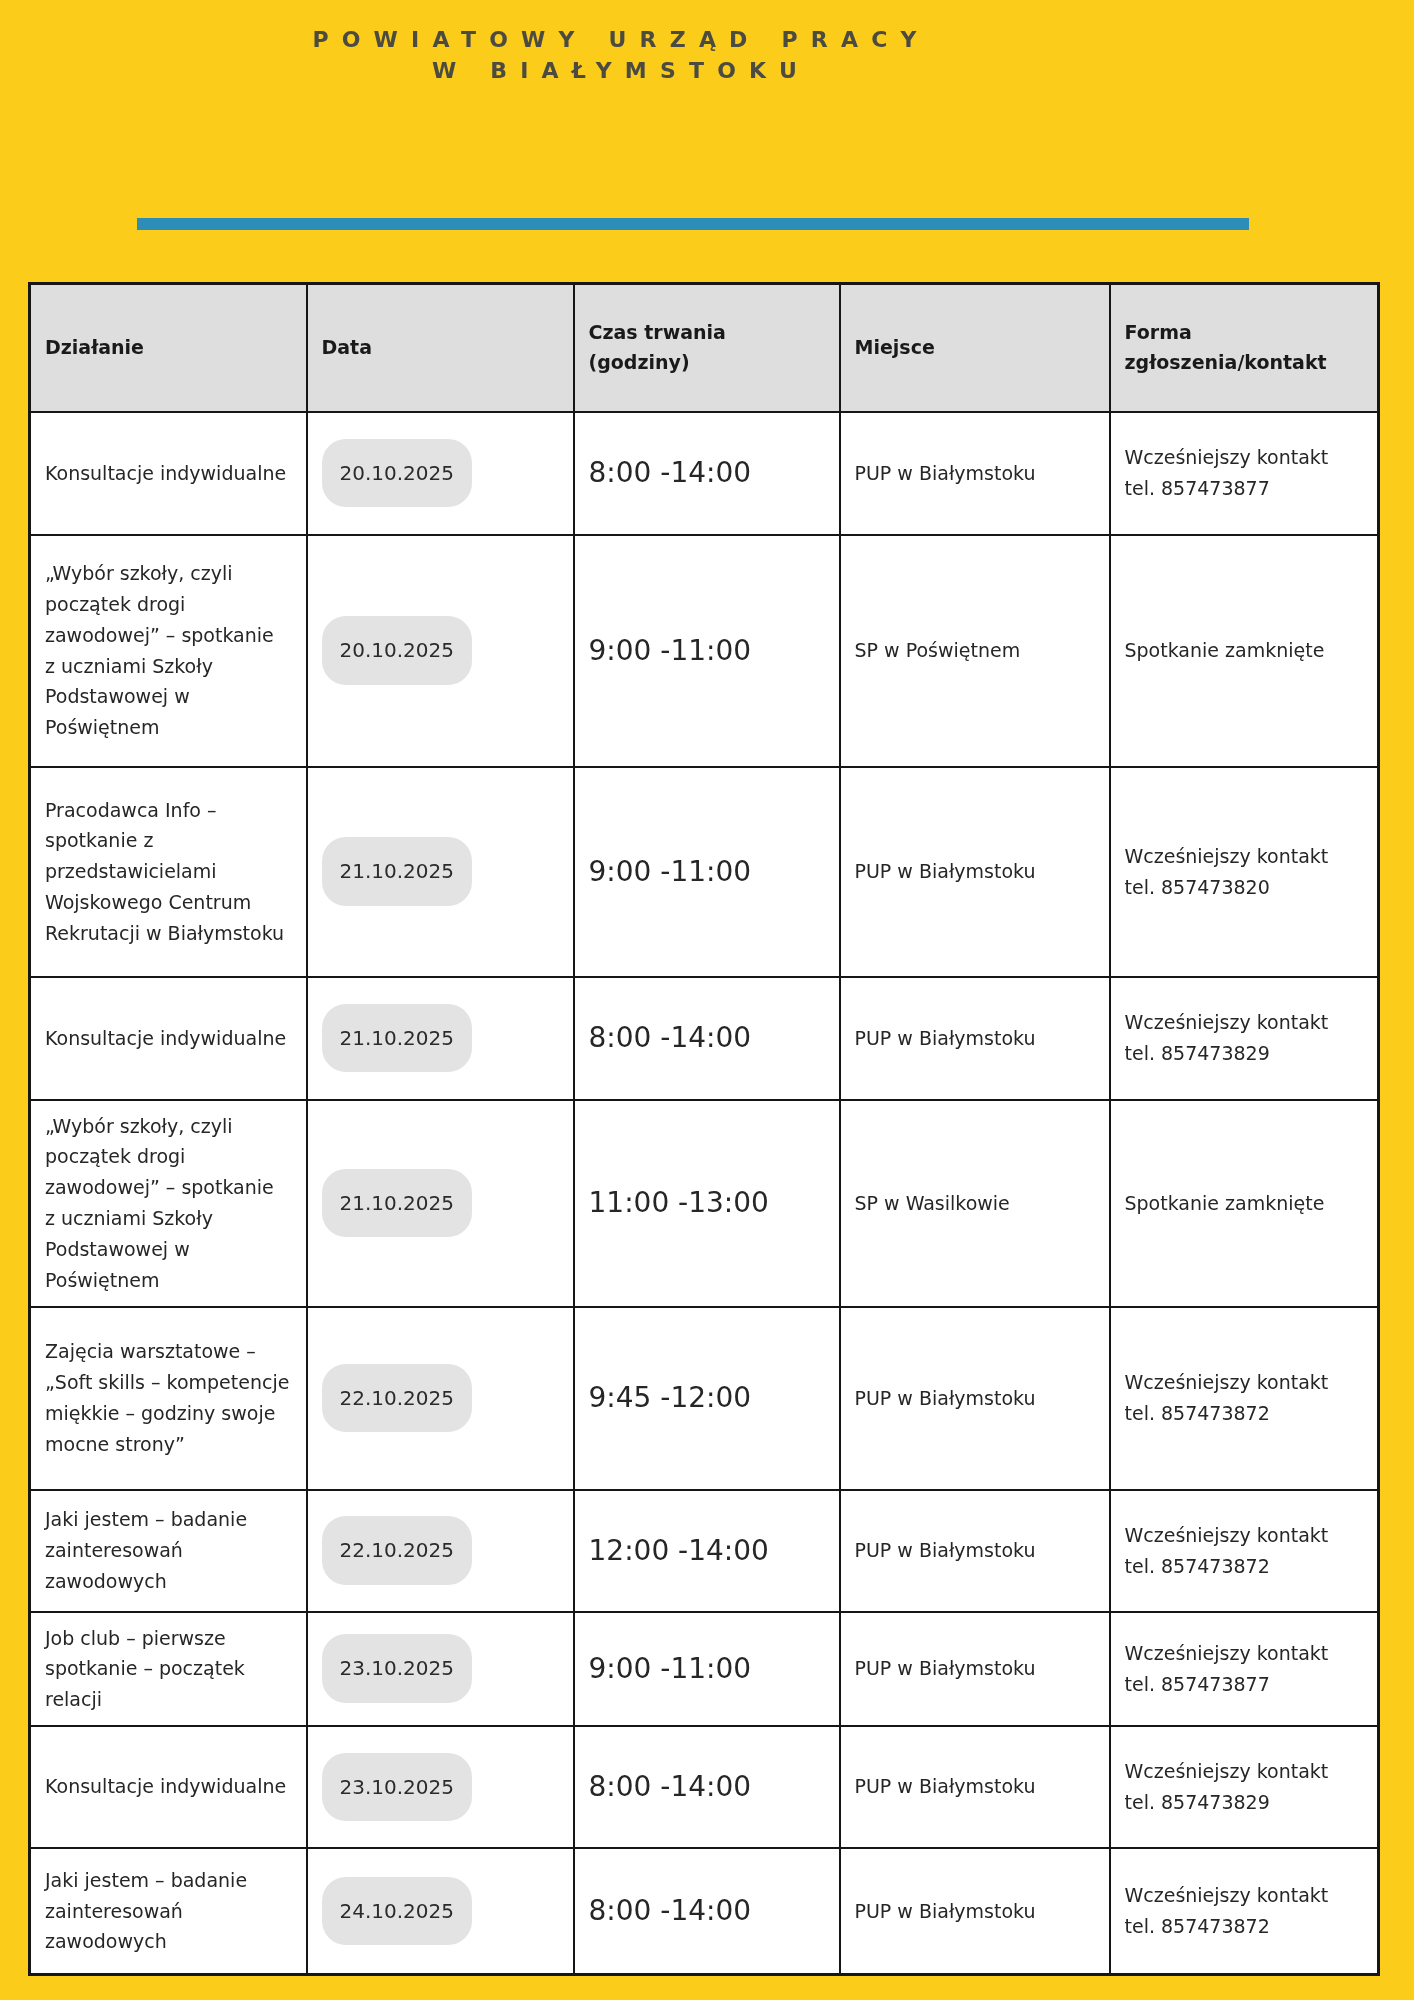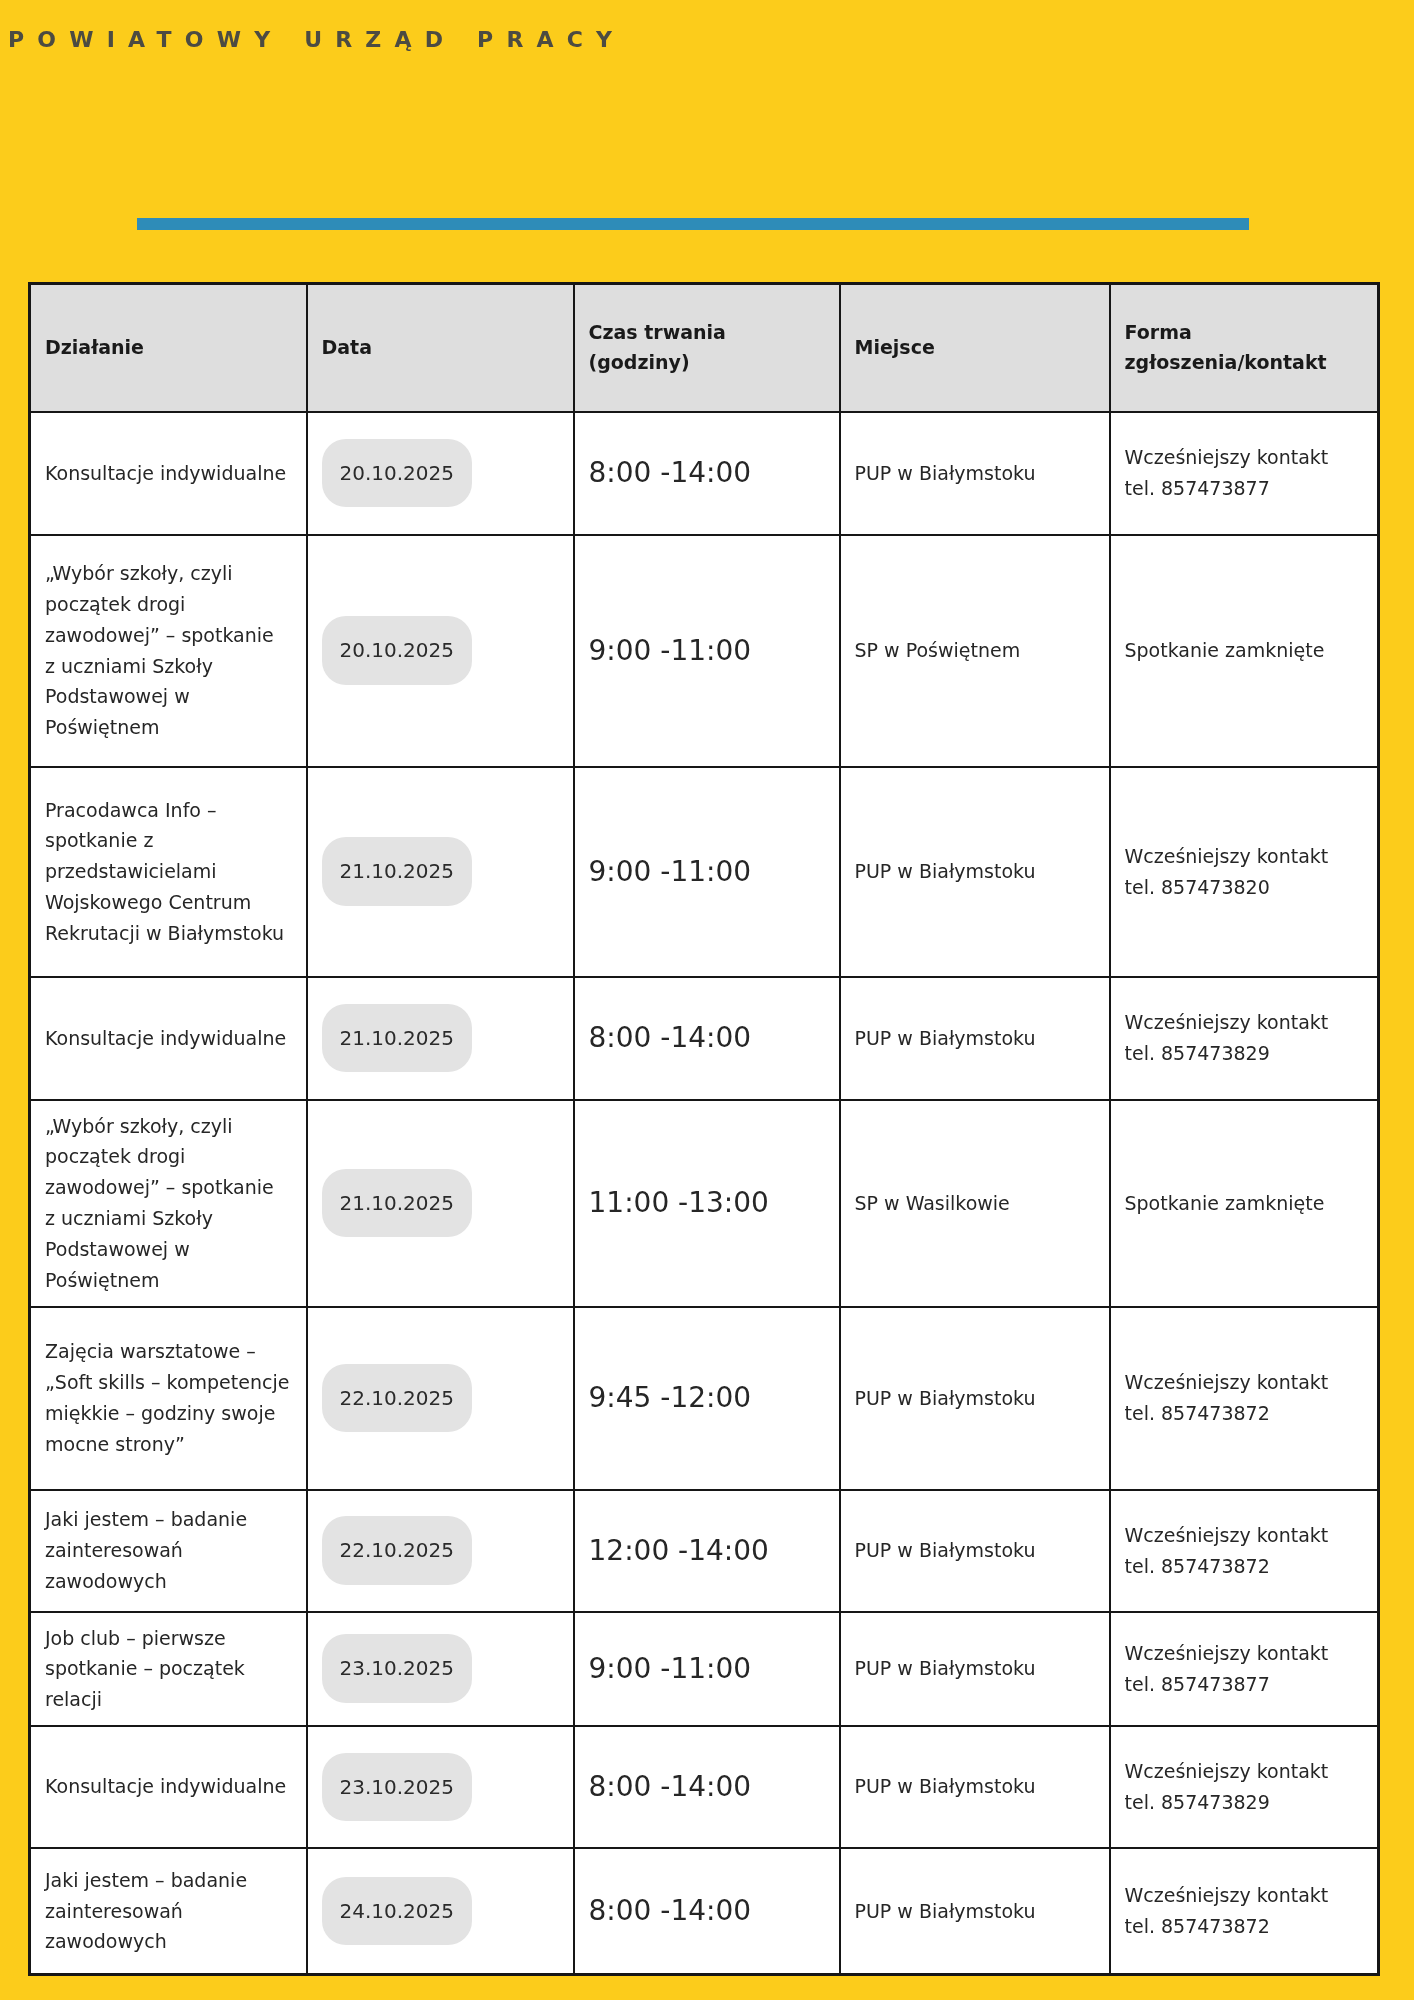--- a/index.html
+++ b/index.html
@@ -7,22 +7,22 @@
     width:1414px;height:2000px;
     background:#FCCC1B;
     font-family:"DejaVu Sans","Liberation Sans",sans-serif;
     position:relative;
     overflow:hidden;
   }
   .page{position:absolute;inset:0;}
 
   
   .masthead{
-    position:absolute;top:24px;left:8px;width:1210px;
-    text-align:left;
+    position:absolute;top:24px;left:16px;width:1210px;
+    text-align:center;
   }
   .masthead .line{
     display:block;
     font-weight:bold;
     font-size:22px;
     line-height:31px;
     letter-spacing:0.60em;
     color:#4c4b42;
     white-space:nowrap;
   }
@@ -95,20 +95,21 @@
     white-space:nowrap;
   }
 </style>
 </head>
 <body>
 
 <div class="page">
 
   <div class="masthead">
     <span class="line">POWIATOWY URZĄD PRACY</span>
+    <span class="line">W BIAŁYMSTOKU</span>
   </div>
 
   <div class="accent-rule"></div>
 
   <table class="schedule">
     <colgroup>
       <col class="c1">
         <col class="c2">
         <col class="c3">
         <col class="c4">

